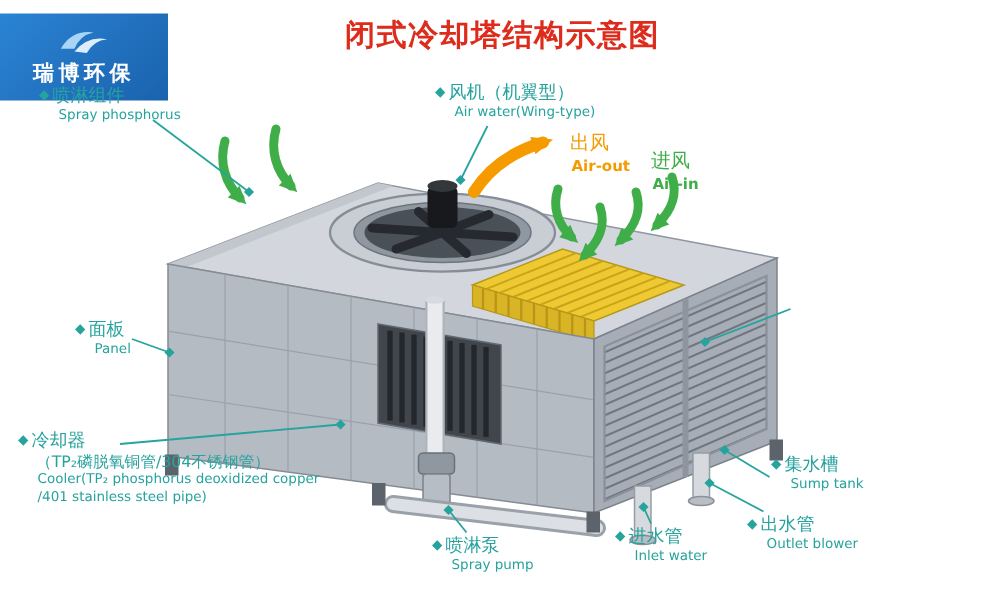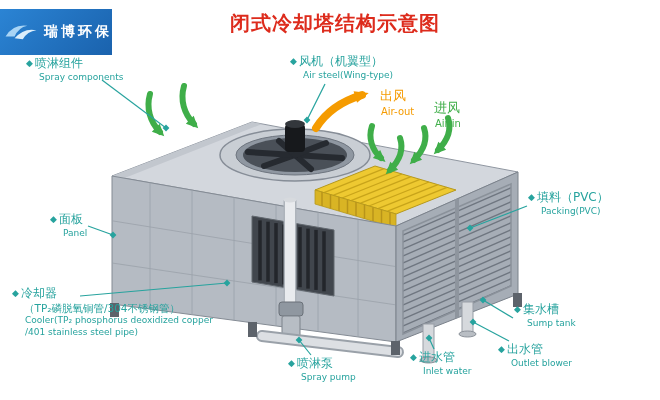--- a/index.html
+++ b/index.html
@@ -2,34 +2,34 @@
 <html><head>
 <meta charset="utf-8">
 <style>
   *{margin:0;padding:0;box-sizing:border-box}
   html,body{width:660px;height:400px;background:#ffffff;overflow:hidden;
     font-family:"DejaVu Sans","Liberation Sans",sans-serif}
   .stage{position:relative;width:660px;height:400px;background:#fff}
   svg.scene{position:absolute;left:0;top:0}
   .title{position:absolute;left:150px;top:10px;width:370px;text-align:center;
     font-size:20px;font-weight:bold;color:#dd2b1c;letter-spacing:1px;white-space:nowrap}
-  .logo{position:absolute;left:0;top:9px;width:112px;height:46px;
+  .logo{position:absolute;left:0;top:9px;width:112px;height:58px;
     background:linear-gradient(135deg,#2b84d4,#1a62ad);
-    display:flex;flex-direction:row;align-items:center;justify-content:center;gap:2px}
+    display:flex;flex-direction:column;align-items:center;justify-content:center;gap:2px}
   .logo .mark{width:46px;height:20px}
   .logo .name{color:#fff;font-size:14px;font-weight:bold;letter-spacing:3px;white-space:nowrap}
   .callout{position:absolute;color:#27a39e;line-height:1.3;white-space:nowrap}
   .callout .zh{font-size:12px;font-weight:normal}
   .callout .en{font-size:9px;padding-left:13px}
   .callout .detail{font-size:10.5px;font-weight:normal;padding-left:12px}
   .callout .bullet{font-size:9px;margin-right:2px;vertical-align:1px}
   .callout.orange{color:#f59b00}
   .callout.green{color:#3fae49}
   .callout.orange .zh,.callout.green .zh{font-size:13px}
-  .callout.orange .en,.callout.green .en{font-size:10px;font-weight:normal;padding-left:1px}
+  .callout.orange .en,.callout.green .en{font-size:10px;font-weight:bold;padding-left:1px}
 </style>
 </head>
 <body>
 
 <div class="stage">
 
   <svg class="scene" width="660" height="400" viewBox="0 0 660 400">
     <defs>
       <marker id="gah" markerUnits="userSpaceOnUse" markerWidth="14" markerHeight="14" refX="7" refY="7" orient="auto">
         <path d="M1,1.5 L13,7 L1,12.5 Z" fill="#3fae49"></path>
@@ -217,47 +217,43 @@
       <path d="M6,16 Q14,2 30,4 Q20,6 16,16 Z" fill="#a8d4f5"></path>
       <path d="M16,18 Q26,6 40,9 Q30,10 25,19 Z" fill="#dceefb"></path>
     </svg>
     <div class="name">瑞博环保</div>
   </div>
 
   <div class="title">闭式冷却塔结构示意图</div>
 
   <div class="callout" style="left:26px;top:56px">
     <div class="zh"><span class="bullet">◆</span><span>喷淋组件</span></div>
-    <div class="en">Spray components</div>
+    <div class="en">Spray phosphorus</div>
   </div>
 
   <div class="callout" style="left:290px;top:54px">
     <div class="zh"><span class="bullet">◆</span><span>风机（机翼型）</span></div>
-    <div class="en">Air steel(Wing-type)</div>
+    <div class="en">Air water(Wing-type)</div>
   </div>
 
   <div class="callout orange" style="left:380px;top:88px">
     <div class="zh">出风</div>
     <div class="en">Air-out</div>
   </div>
 
   <div class="callout green" style="left:434px;top:100px">
     <div class="zh">进风</div>
     <div class="en">Air-in</div>
   </div>
 
   <div class="callout" style="left:50px;top:212px">
     <div class="zh"><span class="bullet">◆</span><span>面板</span></div>
     <div class="en">Panel</div>
   </div>
 
-  <div class="callout" style="left:528px;top:190px">
-    <div class="zh"><span class="bullet">◆</span><span>填料（PVC）</span></div>
-    <div class="en">Packing(PVC)</div>
-  </div>
 
   <div class="callout" style="left:12px;top:286px">
     <div class="zh"><span class="bullet">◆</span><span>冷却器</span></div>
     <div class="detail">（TP₂磷脱氧铜管/304不锈钢管）</div>
     <div class="en">Cooler(TP₂ phosphorus deoxidized copper</div>
     <div class="en">/401 stainless steel pipe)</div>
   </div>
 
   <div class="callout" style="left:514px;top:302px">
     <div class="zh"><span class="bullet">◆</span><span>集水槽</span></div>

